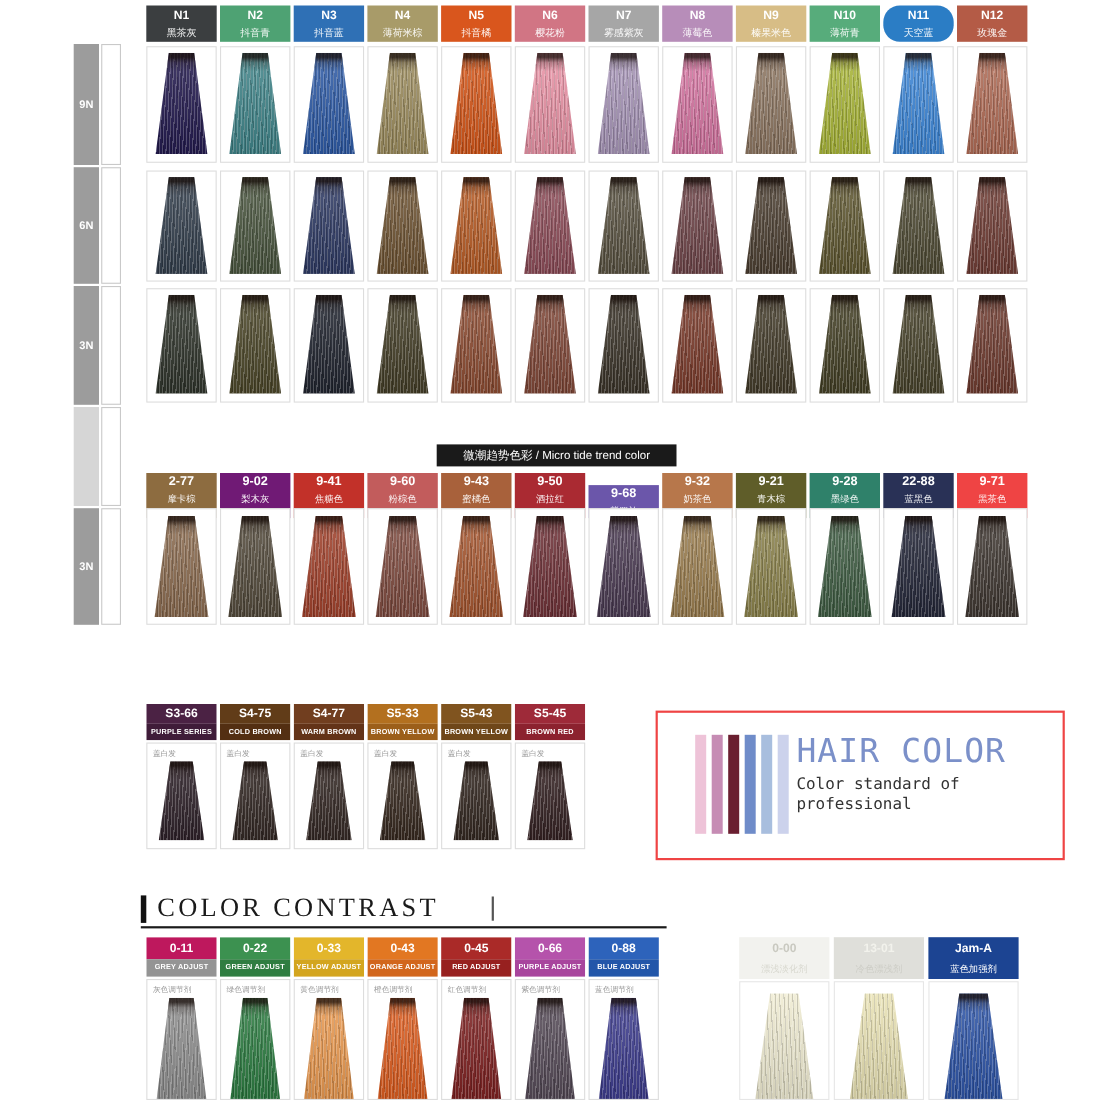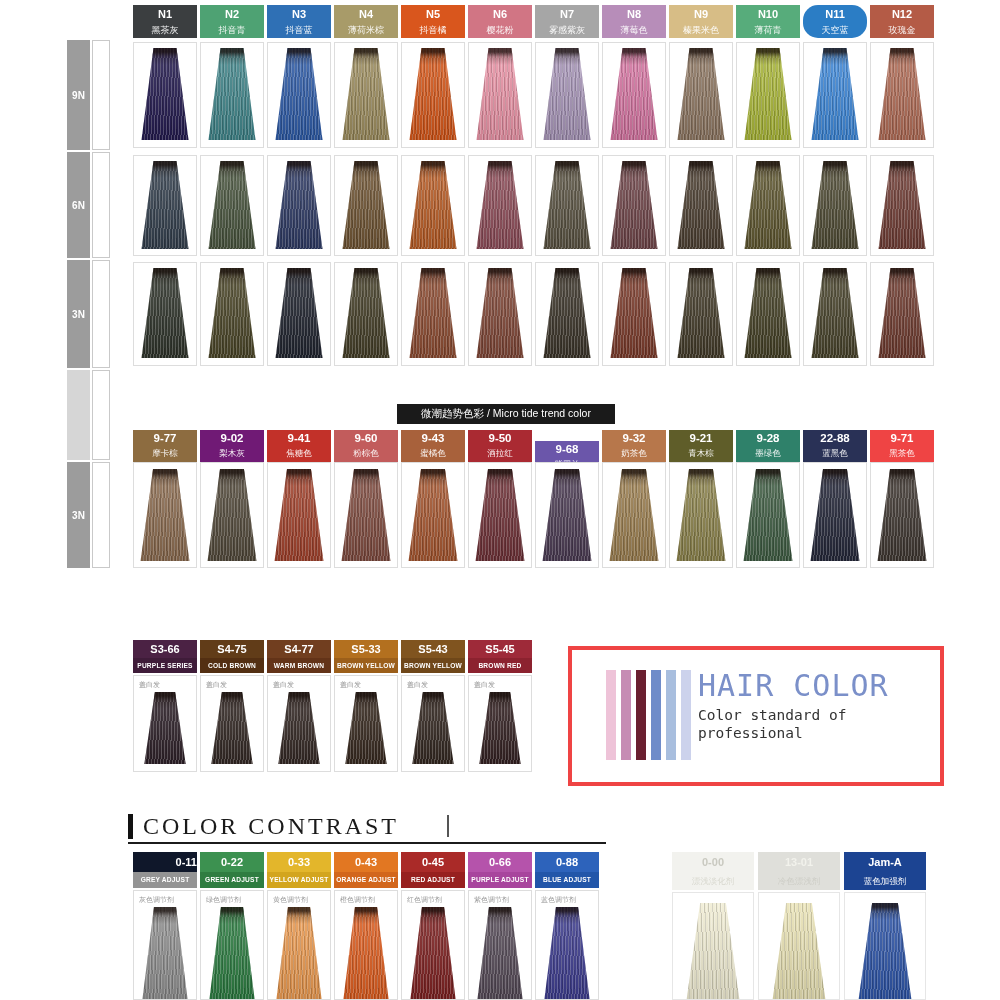--- a/index.html
+++ b/index.html
@@ -47,21 +47,21 @@
   #sRow .sw{width:44px;height:72px;align-self:center}
   #adjRow .card{height:108px;align-items:flex-start}
   #adjRow .note{font-size:7px;color:#999;margin:4px 0 2px 5px}
   #adjRow .sw{width:48px;height:96px;align-self:center}
   #extraRow .card{height:106px;border-color:#e6e6e6}
   #extraRow .sw{width:56px;height:96px;margin-top:10px}
   
   .banner{position:absolute;left:397px;top:404px;width:218px;height:20px;background:#1a1a1a;
           color:#fff;font-size:10.5px;display:flex;align-items:center;justify-content:center;}
   
-  .brand{position:absolute;left:568px;top:646px;width:368px;height:132px;border:4px solid #ef4444;}
+  .brand{position:absolute;left:596px;top:646px;width:368px;height:132px;border:2px solid #ef4444;}
   .stripes{position:absolute;left:34px;top:20px;display:flex;gap:5px;}
   .stripe{width:10px;height:90px;}
   .brandtext{position:absolute;left:126px;top:16px;}
   .brandtitle{font-family:"DejaVu Sans Mono","Liberation Mono",monospace;font-size:30px;
               color:#7b90c9;letter-spacing:1px;line-height:40px;}
   .brandline{font-family:"DejaVu Sans Mono","Liberation Mono",monospace;font-size:14.5px;
              color:#333;line-height:18px;}
   
   .contrast{position:absolute;left:128px;top:810px;width:478px;height:32px;
             border-bottom:2.5px solid #1b1b1b;display:flex;align-items:center;}
@@ -237,21 +237,21 @@
         <div class="sw root" style="background-color: rgb(72, 67, 43);"></div>
       </div>
       <div class="card">
         <div class="sw root" style="background-color: rgb(111, 59, 47);"></div>
       </div>
     </div>
 
   <div class="banner">微潮趋势色彩 / Micro tide trend color</div>
   <div class="grid" id="trendHdr" style="top:430px">
       <div class="chdr" style="background: rgb(141, 108, 64);">
-        <div class="code">9-77</div>
+        <div class="code">2-77</div>
         <div class="cname">摩卡棕</div>
       </div>
       <div class="chdr" style="background: #701a75;">
         <div class="code">9-02</div>
         <div class="cname">梨木灰</div>
       </div>
       <div class="chdr" style="background: rgb(194, 49, 41);">
         <div class="code">9-41</div>
         <div class="cname">焦糖色</div>
       </div>
@@ -400,21 +400,21 @@
   </div>
 
   <div class="contrast">
     <div class="cbar"></div>
     <div class="ctitle">COLOR CONTRAST</div>
     <div class="cdiv"></div>
   </div>
 
   <div class="grid a7" id="adjHdr" style="top:852px">
       <div class="chdr">
-        <div class="code" style="background: #0f172a; text-align: right;">0-11</div>
+        <div class="code" style="background: #be185d;">0-11</div>
         <div class="ceng" style="background: rgb(148, 148, 148);">GREY ADJUST</div>
       </div>
       <div class="chdr">
         <div class="code" style="background: rgb(60, 145, 80);">0-22</div>
         <div class="ceng" style="background: rgb(47, 125, 65);">GREEN ADJUST</div>
       </div>
       <div class="chdr">
         <div class="code" style="background: rgb(227, 182, 43);">0-33</div>
         <div class="ceng" style="background: rgb(211, 165, 30);">YELLOW ADJUST</div>
       </div>

